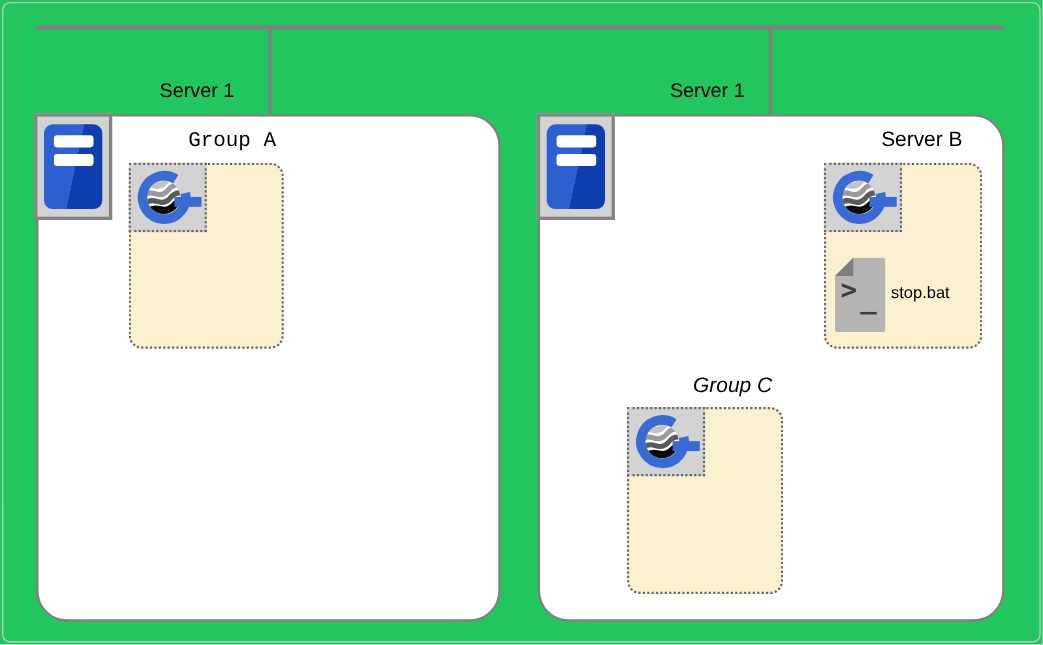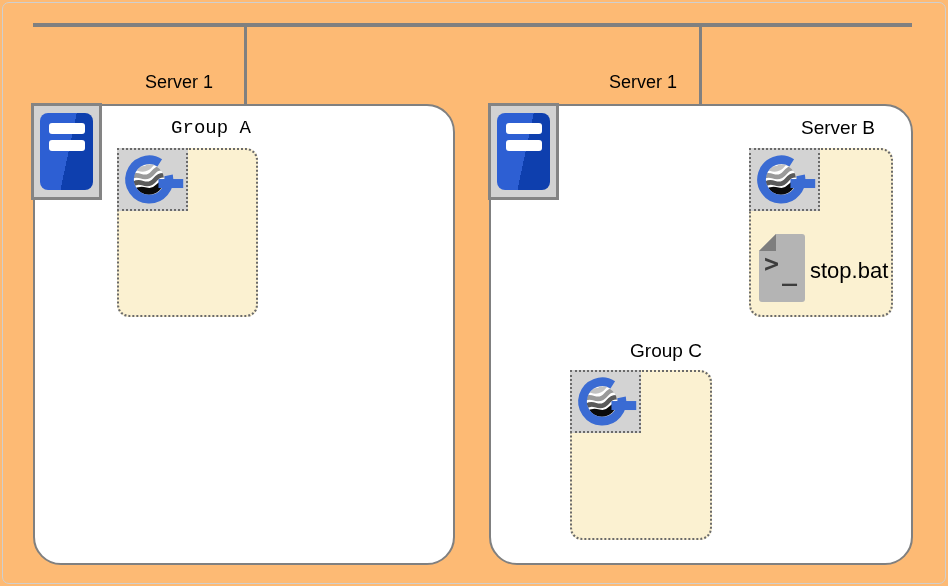--- a/index.html
+++ b/index.html
@@ -1,33 +1,33 @@
 <!DOCTYPE html>
 <html><head>
 <meta charset="utf-8">
 <style>
   * { margin:0; padding:0; box-sizing:border-box; }
   html,body { width:948px; height:586px; background:#ffffff; font-family:"Liberation Sans", sans-serif; }
-  .canvas { position:relative; width:948px; height:586px; background:#fdba74; overflow:hidden; }
+  .canvas { position:relative; width:948px; height:586px; background:#22c55e; overflow:hidden; }
   .frame { position:absolute; inset:2px; border:1px solid #cfcfcf; border-radius:7px; pointer-events:none; }
 
   
   .bus { position:absolute; left:33px; top:23px; width:879px; height:4px; background:#808080; }
   .drop { position:absolute; top:25px; width:3px; height:79px; background:#808080; }
   .drop.d1 { left:244px; }
   .drop.d2 { left:699px; }
 
   
   .lbl { position:absolute; color:#000; white-space:nowrap; transform:translateX(-50%); }
   .server-lbl { font-size:18px; top:72px; }
   .sl1 { left:179px; } .sl2 { left:643px; }
   .group-lbl { font-size:19px; }
   .gl-a { left:211px; top:117px;font-family:Liberation Mono, monospace; }
   .gl-b { left:838px; top:117px; }
-  .gl-c { left:666px; top:340px; }
+  .gl-c { left:666px; top:340px;font-style:italic; }
 
   
   .server-box { position:absolute; top:104px; height:461px; background:#fff; border:2.5px solid #808080; border-radius:28px; }
   .sb1 { left:33px; width:422px; }
   .sb2 { left:489px; width:424px; }
 
   
   .plate { position:absolute; top:103px; width:71px; height:97px; background:#d2d2d2; border:3px solid #848484; }
   .p1 { left:31px; } .p2 { left:488px; }
   .unit { position:absolute; left:6px; top:7px; width:53px; height:77px; border-radius:8px;
@@ -49,21 +49,21 @@
   
   .cmd { position:absolute; left:8px; top:84px; width:46px; height:68px; }
   .cmd-body { position:absolute; inset:0; background:#b4b4b4; border-radius:3px;
               clip-path:polygon(17px 0, 100% 0, 100% 100%, 0 100%, 0 17px); }
   .cmd-fold { position:absolute; left:0; top:0; width:17px; height:17px; background:#7e7e7e;
               clip-path:polygon(0 100%, 100% 0, 100% 100%); }
   .cmd-prompt { position:absolute; left:5px; top:17px; font-size:25px; font-weight:bold; color:#3d3d3d;
                 font-family:"DejaVu Sans Mono", monospace; line-height:1; }
   .cmd-cursor { position:absolute; left:23px; top:25px; font-size:25px; font-weight:bold; color:#3d3d3d;
                 font-family:"DejaVu Sans Mono", monospace; line-height:1; }
-  .file-lbl { position:absolute; left:59px; top:108px; font-size:22px; color:#000; white-space:nowrap; }
+  .file-lbl { position:absolute; left:59px; top:108px; font-size:15px; color:#000; white-space:nowrap; }
 </style>
 </head>
 <body>
 
 <div class="canvas">
 
   <div class="frame"></div>
 
   <div class="bus"></div>
   <div class="drop d1"></div>

